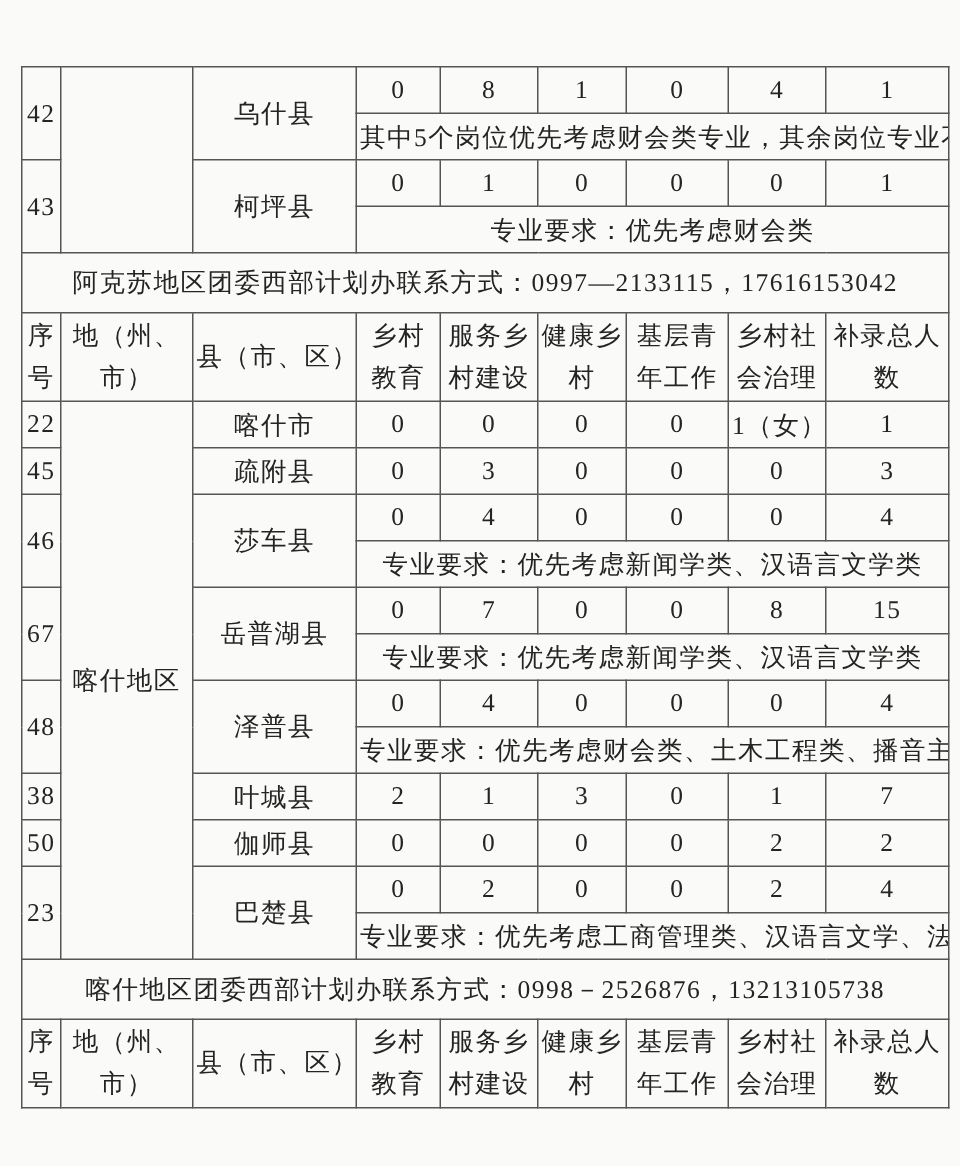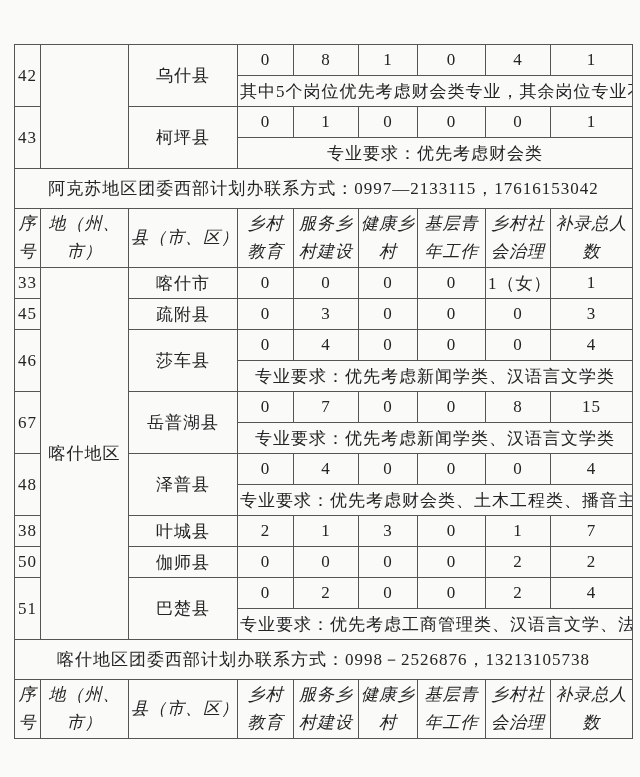--- a/index.html
+++ b/index.html
@@ -29,21 +29,21 @@
     text-align: center;
     vertical-align: middle;
     padding: 1px 2px;
     font-size: 17px;
     letter-spacing: 1px;
     overflow: hidden;
   }
   tr.rh-num  { height: 31px; }
   tr.rh-note { height: 31px; }
   tr.rh-contact { height: 40px; }
-  tr.rh-header  { height: 58px; font-style: italic; }
+  tr.rh-header  { height: 58px; }
   td.val { white-space: nowrap; }
   td.note {
     font-size: 16px;
     letter-spacing: 1.5px;
     white-space: nowrap;
   }
   td.contact {
     font-size: 17px;
     letter-spacing: 1px;
     white-space: nowrap;
@@ -115,21 +115,21 @@
       <td class="hdr hdr-county">县（市、区）</td>
       <td class="hdr">乡村教育</td>
       <td class="hdr">服务乡村建设</td>
       <td class="hdr">健康乡村</td>
       <td class="hdr">基层青年工作</td>
       <td class="hdr">乡村社会治理</td>
       <td class="hdr">补录总人数</td>
     </tr>
 
     <tr class="rh-num">
-      <td class="num">33</td>
+      <td class="num">22</td>
       <td class="region" rowspan="12">喀什地区</td>
       <td class="county">喀什市</td>
       <td class="val">0</td>
       <td class="val">0</td>
       <td class="val">0</td>
       <td class="val">0</td>
       <td class="val">1（女）</td>
       <td class="val">1</td>
     </tr>
 
@@ -202,21 +202,21 @@
       <td class="county">伽师县</td>
       <td class="val">0</td>
       <td class="val">0</td>
       <td class="val">0</td>
       <td class="val">0</td>
       <td class="val">2</td>
       <td class="val">2</td>
     </tr>
 
     <tr class="rh-num">
-      <td class="num" rowspan="2">51</td>
+      <td class="num" rowspan="2">23</td>
       <td class="county" rowspan="2">巴楚县</td>
       <td class="val">0</td>
       <td class="val">2</td>
       <td class="val">0</td>
       <td class="val">0</td>
       <td class="val">2</td>
       <td class="val">4</td>
     </tr>
     <tr class="rh-note">
       <td class="note" colspan="6">专业要求：优先考虑工商管理类、汉语言文学、法学类</td>

